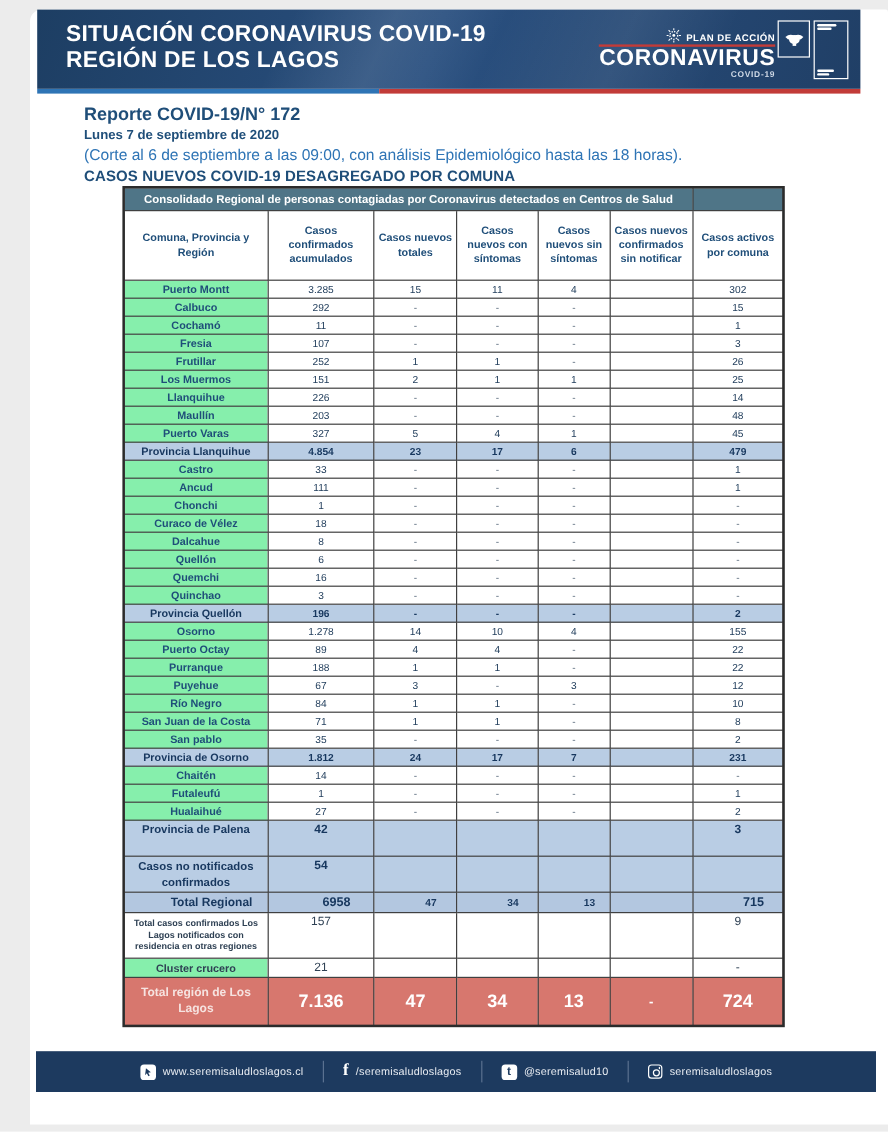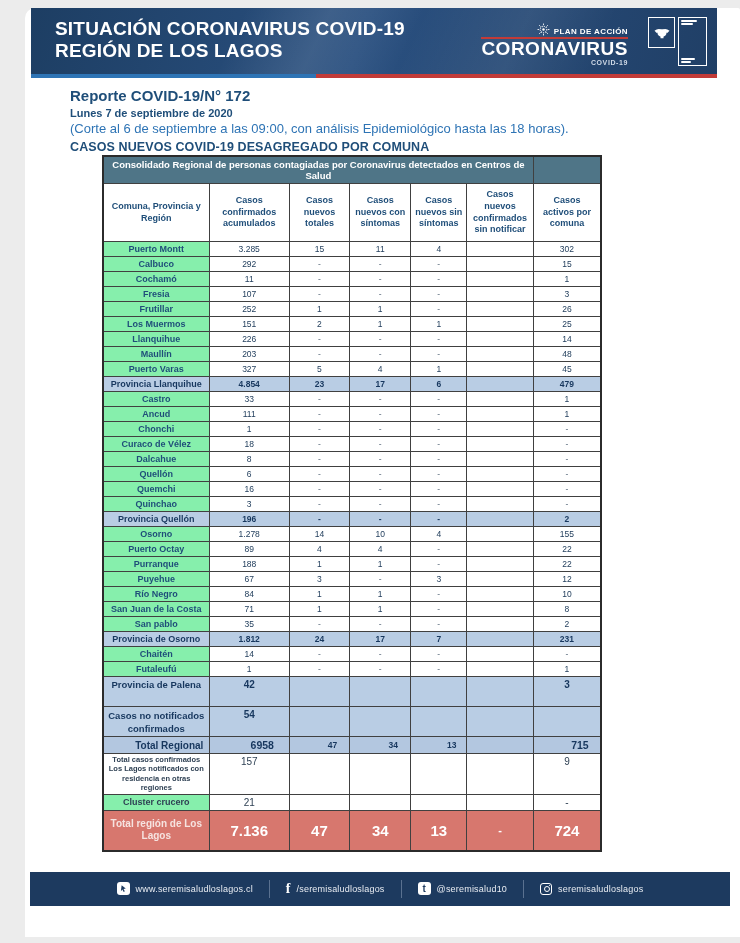--- a/index.html
+++ b/index.html
@@ -9,21 +9,21 @@
   .page { position:relative; margin-left:25px; margin-top:8px; width:715px; height:929px;
           background:#fff; border-radius:10px 2px 0 0; }
 
   
   .banner { position:relative; margin:6px 23px 0 6px; height:66px; overflow:hidden;
             background:linear-gradient(108deg,#1d3e63 0%,#2a5080 48%,#203f66 100%); }
   .banner::before { content:""; position:absolute; inset:0;
             background:linear-gradient(115deg, transparent 30%, rgba(255,255,255,.10) 42%, transparent 55%, rgba(255,255,255,.07) 70%, transparent 82%); }
   .banner-title { position:absolute; left:24px; top:10px; color:#fff; font-weight:bold;
             font-size:19px; line-height:1.16; letter-spacing:.2px; }
-  .banner-right { position:absolute; right:10px; top:7px; display:flex; align-items:flex-start; gap:20px; }
+  .banner-right { position:absolute; right:10px; top:7px; display:flex; align-items:flex-start; gap:2px; }
   .plan-block { margin-top:8px; text-align:right; }
   .plan-row { display:flex; align-items:flex-end; justify-content:flex-end; gap:4px;
             border-bottom:2px solid #c23b38; padding-bottom:1px; }
   .plan-label { color:#fff; font-size:8px; font-weight:bold; letter-spacing:.4px; }
   .virus-icon svg { display:block; }
   .brand { color:#fff; font-size:19px; font-weight:bold; letter-spacing:.5px; line-height:1.05; }
   .brand-sub { color:#cfd9e6; font-size:7px; font-weight:bold; letter-spacing:.6px; }
   .gov-block { display:flex; gap:3px; align-items:flex-start; margin-top:2px; }
   .gov-box1 { width:27px; height:31px; border:1px solid #fff; display:flex; align-items:center; justify-content:center; }
   .gov-box2 { width:29px; height:49px; border:1px solid #fff; padding:2px; display:flex; flex-direction:column; justify-content:space-between; }
@@ -35,21 +35,21 @@
   .divider .red  { flex:1; background:#c23b38; }
 
   
   .content { padding-left:45px; padding-top:9px; }
   .report-title { color:#1f4e79; font-size:15px; font-weight:bold; }
   .report-date  { color:#1f4e79; font-size:11px; font-weight:bold; margin-top:3px; }
   .report-note  { color:#2e74b5; font-size:13px; margin-top:2px; }
   .section-heading { color:#1f4e79; font-size:12.5px; font-weight:bold; margin-top:4px; letter-spacing:.1px; }
 
   
-  table { border-collapse:collapse; margin-left:78px; margin-top:2px; width:498px;
+  table { border-collapse:collapse; margin-left:78px; margin-top:2px; width:550px;
           outline:2px solid #2b2b2b; outline-offset:-1px; }
   th, td { border:1px solid #404040; }
   th.band { background:#4f7587; color:#fff; font-size:9.5px; font-weight:bold; height:19px; padding:2px; }
   th.band-empty { background:#4f7587; }
   th.colhdr { background:#fff; color:#1f4e79; font-size:9px; font-weight:bold; height:58px;
               padding:2px 3px; line-height:1.3; }
   td { font-size:8.5px; color:#24405e; text-align:center; height:15px; padding:0 2px; background:#fff; }
   td.label { background:#86efac; color:#1f4e79; font-weight:bold; font-size:9px; }
   td.dash { color:#5a6b7d; }
 
@@ -441,20 +441,29 @@
         </tr>
         <tr class="row-regular">
           <td class="label">Futaleufú</td>
           <td class="v c0">1</td>
           <td class="v c1 dash">-</td>
           <td class="v c2 dash">-</td>
           <td class="v c3 dash">-</td>
           <td class="v c4"></td>
           <td class="v c5">1</td>
         </tr>
+        <tr class="row-regular">
+          <td class="label">Hualaihué</td>
+          <td class="v c0">27</td>
+          <td class="v c1 dash">-</td>
+          <td class="v c2 dash">-</td>
+          <td class="v c3 dash">-</td>
+          <td class="v c4"></td>
+          <td class="v c5">2</td>
+        </tr>
         <tr class="row-palena">
           <td class="label">Provincia de Palena</td>
           <td class="v c0">42</td>
           <td class="v c1"></td>
           <td class="v c2"></td>
           <td class="v c3"></td>
           <td class="v c4"></td>
           <td class="v c5">3</td>
         </tr>
         <tr class="row-nonotif">

